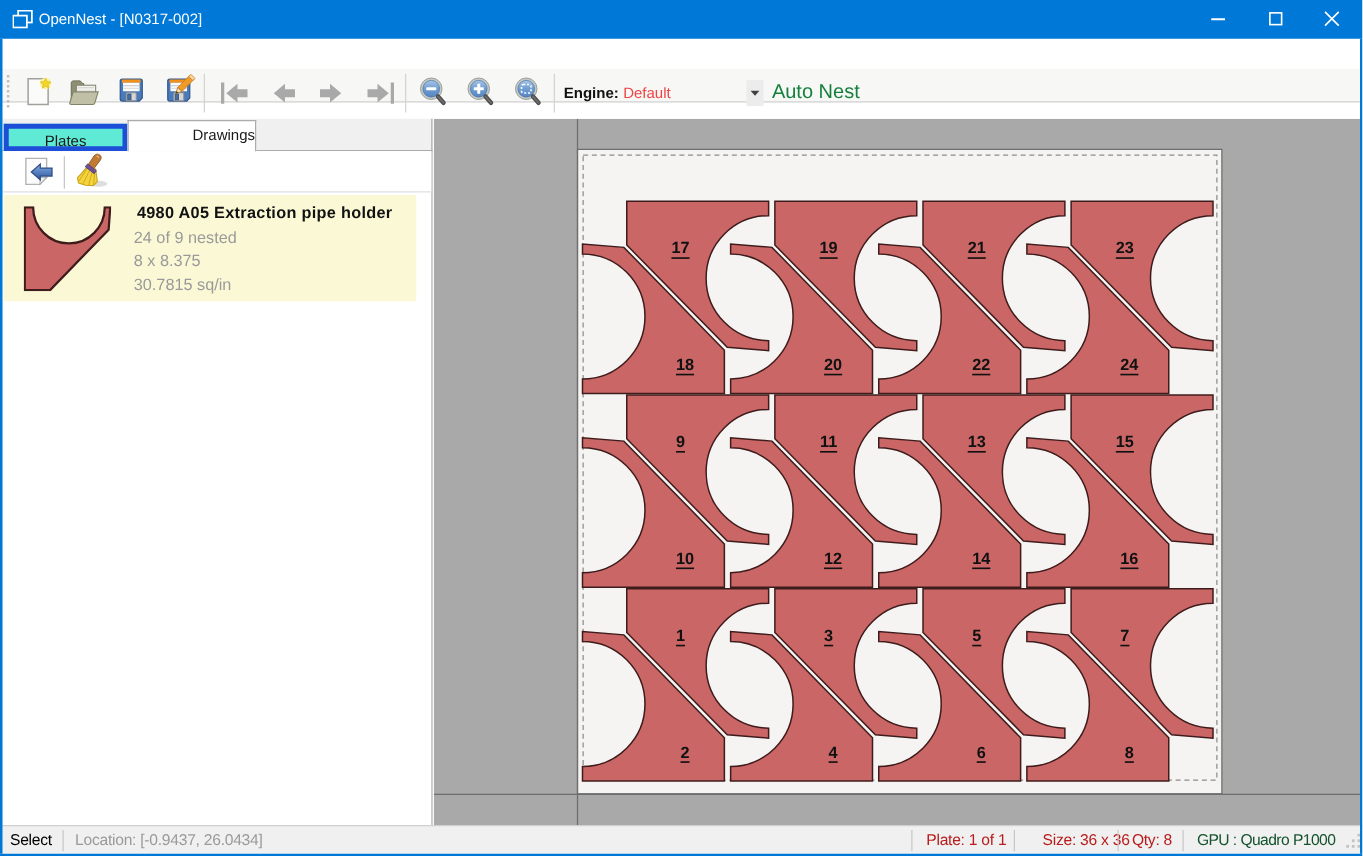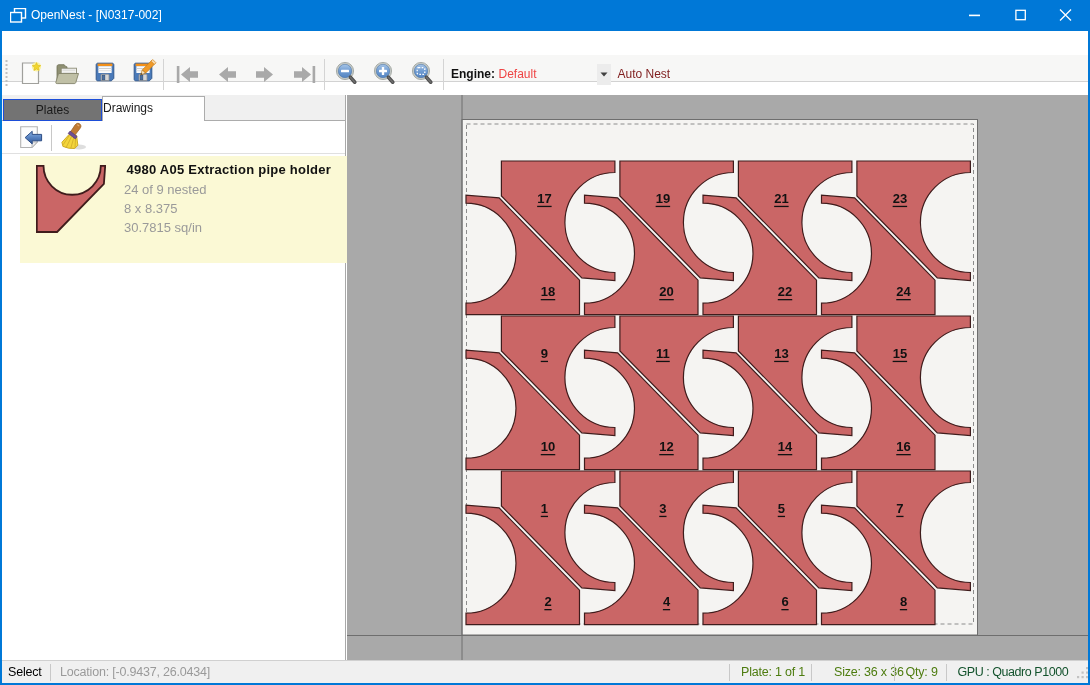--- a/index.html
+++ b/index.html
@@ -4,30 +4,30 @@
 html,body { width:1090px; height:685px; overflow:hidden; font-family:"Liberation Sans", sans-serif; background:#fff; }
 .abs { position:absolute; }
 #win { position:relative; width:1090px; height:685px; }
 #titlebar { position:absolute; left:0; top:0; width:1090px; height:31px; background:#0078d7; }
 #titletext { position:absolute; left:31px; top:0; height:31px; line-height:30px; color:#fff; font-size:12px; }
 #menubar { position:absolute; left:2px; top:31px; width:1086px; height:23px; background:#fff; border-bottom:1px solid #d8d8d8; }
 .mi { position:absolute; top:0; height:22px; line-height:22px; font-size:12px; color:#1a1a1a; }
 #toolbar { position:absolute; left:2px; top:55px; width:1086px; height:27px; background:#f7f7f6; border-bottom:1px solid #d2d2d2; }
 #lpanel { position:absolute; left:2px; top:95px; width:344px; height:565px; background:#f0f0f0; border-right:1px solid #a9a9a9; }
 .tabline { position:absolute; left:0; top:25px; width:344px; height:1px; background:#acacac; }
-#tab1 { position:absolute; left:1px; top:3.5px; width:99px; height:22px; background:#737373; border:1px solid #1d4ed8; font-size:12px; text-align:center; line-height:21px; color:#1a1a1a; }
-#tab2 { position:absolute; left:100px; top:0.5px; width:103px; height:25.5px; background:#fff; border:1px solid #acacac; border-bottom:none; font-size:12px; text-align:left; line-height:23px; color:#1a1a1a; z-index:2; }
+#tab1 { position:absolute; left:1px; top:3.5px; width:99px; height:22px; background:#5eead4; border:4px solid #1d4ed8; font-size:12px; text-align:center; line-height:21px; color:#1a1a1a; }
+#tab2 { position:absolute; left:100px; top:0.5px; width:103px; height:25.5px; background:#fff; border:1px solid #acacac; border-bottom:none; font-size:12px; text-align:right; line-height:23px; color:#1a1a1a; z-index:2; }
 #tabpage { position:absolute; left:0; top:26px; width:343px; height:539px; background:#fff; }
 #ptool { position:absolute; left:0; top:0; width:343px; height:33px; background:#fff; border-bottom:1px solid #e0e0e0; }
-#item { position:absolute; left:18px; top:35px; width:330px; height:107px; background:#fbf9d5; }
+#item { position:absolute; left:1px; top:35px; width:330px; height:85px; background:#fbf9d5; }
 #ittitle { position:absolute; left:106.5px; top:5.5px; font-size:13px; font-weight:bold; color:#111; letter-spacing:0.25px; }
 .itgray { position:absolute; left:104px; font-size:13px; color:#9a9a9a; }
 #statusbar { position:absolute; left:0; top:660px; width:1090px; height:23px; background:#f0f0f0; border-top:1px solid #d0d0d0; }
 .ssep { position:absolute; top:3px; height:17px; width:1px; background:#c8c8c8; }
-.stx { position:absolute; top:0; height:22px; line-height:22px; font-size:12.5px; color:#4d7c0f; letter-spacing:-0.2px; }
+.stx { position:absolute; top:0; height:22px; line-height:22px; font-size:12.5px; color:#b91c1c; letter-spacing:-0.2px; }
 #borders div { position:absolute; background:#0078d7; }
 </style></head>
 <body>
 <div id="win">
   <div id="titlebar">
     <svg class="abs" style="left:9.5px;top:7.5px" width="17" height="15" viewBox="0 0 17 15">
       <rect x="4.5" y="0.5" width="11" height="9.5" fill="none" stroke="#fff" stroke-width="1.4"></rect>
       <rect x="0.5" y="4.5" width="11" height="9.5" fill="#0078d7" stroke="#fff" stroke-width="1.4"></rect>
     </svg>
     <div id="titletext">OpenNest - [N0317-002]</div>
@@ -123,21 +123,21 @@
           <rect x="415.2" y="12.6" width="7.6" height="6.8" rx="1.5" fill="none" stroke="#fff" stroke-width="1.3" stroke-dasharray="1.6,1.4"></rect>
         </g>
       <rect x="441" y="4" width="1" height="31" fill="#d4d4d4"></rect>
     </svg>
     <div class="abs" style="left:449px;top:0;height:38px;line-height:38px;font-size:12px;font-weight:bold;color:#111">Engine:</div>
     <div class="abs" style="left:496.5px;top:0;height:38px;line-height:38px;font-size:12px;color:#ef4444">Default</div>
     <svg class="abs" style="left:595px;top:9px" width="14" height="21" viewBox="0 0 14 21">
       <rect x="0" y="0" width="14" height="21" fill="#ececec"></rect>
       <path d="M3.5,8.5 L10.5,8.5 L7,12.5 Z" fill="#404040"></path>
     </svg>
-    <div class="abs" style="left:615.5px;top:0;height:38px;line-height:38px;font-size:12px;color:#7f1d1d">Auto Nest</div>
+    <div class="abs" style="left:615.5px;top:0;height:38px;line-height:38px;font-size:16px;color:#15803d">Auto Nest</div>
 
   </div>
   <div id="lpanel">
     <div class="tabline"></div>
     <div id="tab1">Plates</div>
     <div id="tab2">Drawings</div>
     <div id="tabpage">
       <div id="ptool">
         <svg class="abs" style="left:0;top:0" width="100" height="33" viewBox="0 0 100 33">
         <g transform="translate(18,5)">
@@ -239,21 +239,21 @@
 </svg>
   <div id="statusbar">
     <div class="stx" style="left:8px;color:#000">Select</div>
     <div class="ssep" style="left:50px"></div>
     <div class="stx" style="left:60px;color:#9a9a9a">Location: [-0.9437, 26.0434]</div>
     <div class="ssep" style="left:729px"></div>
     <div class="stx" style="left:741px">Plate: 1 of 1</div>
     <div class="ssep" style="left:811px"></div>
     <div class="stx" style="left:834px">Size: 36 x 36</div>
     <div class="ssep" style="left:894px"></div>
-    <div class="stx" style="left:905.5px">Qty: 9</div>
+    <div class="stx" style="left:905.5px">Qty: 8</div>
     <div class="ssep" style="left:946px"></div>
     <div class="stx" style="left:957.5px;color:#14532d;letter-spacing:-0.45px">GPU&nbsp;: Quadro P1000</div>
     <svg class="abs" style="left:1073px;top:2px" width="18" height="18" viewBox="0 0 18 18">
       <g fill="#c2c2c2">
           <rect x="13" y="13" width="2.2" height="2.2"></rect>
           <rect x="13" y="8.5" width="2.2" height="2.2"></rect>
           <rect x="13" y="4" width="2.2" height="2.2"></rect>
           <rect x="8.5" y="13" width="2.2" height="2.2"></rect>
           <rect x="8.5" y="8.5" width="2.2" height="2.2"></rect>
           <rect x="4" y="13" width="2.2" height="2.2"></rect>

